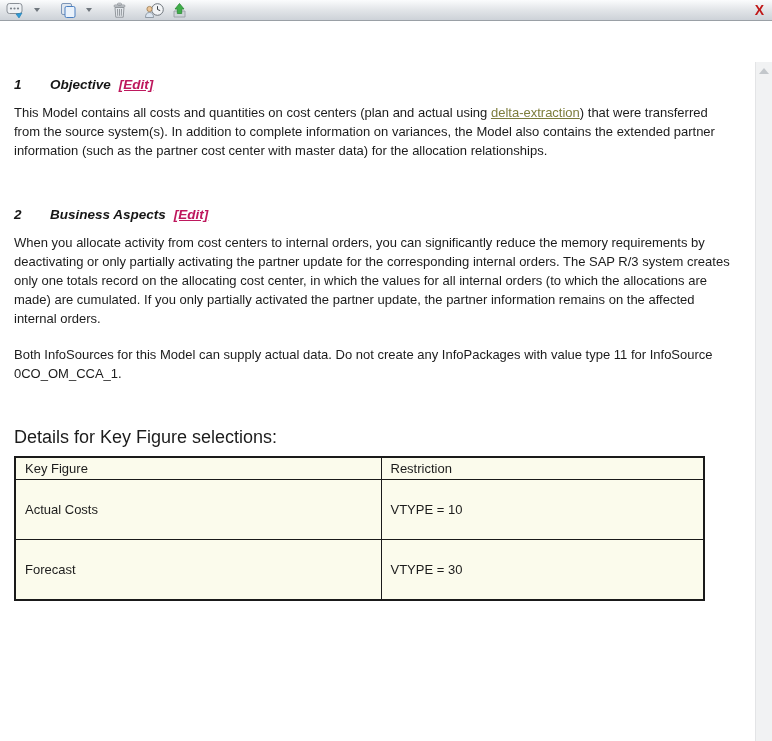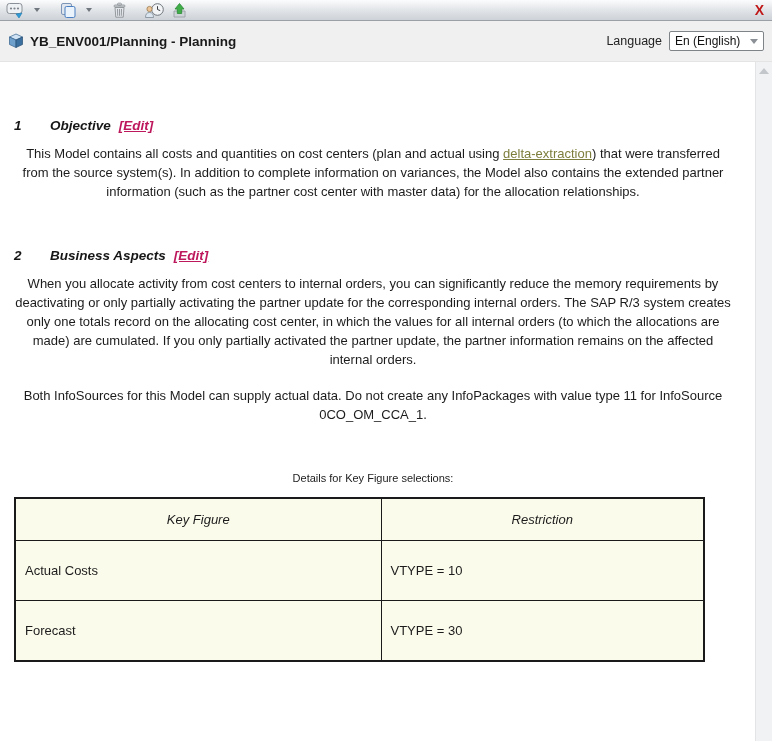--- a/index.html
+++ b/index.html
@@ -51,38 +51,38 @@
   }
   .scroll-up { height: 17px; display: flex; align-items: center; justify-content: center; }
   .scroll-up .tri { width: 0; height: 0; border-left: 5px solid transparent; border-right: 5px solid transparent; border-bottom: 6px solid #c3c7cb; }
 
   
   .content { padding: 56px 40px 0 14px; }
   .section-heading { display: flex; align-items: baseline; font-size: 13.5px; font-weight: bold; font-style: italic; color: #161616; margin: 0 0 11px 0; }
   .sec-num { width: 36px; flex: 0 0 36px; }
   .sec-title { margin-right: 8px; }
   .edit-link { color: #be185d; text-decoration: underline; cursor: pointer; }
-  .para { font-size: 13px; line-height: 19px; margin: 0 0 10px 0; color: #1c1c1c; max-width: 722px; text-align: center; }
+  .para { font-size: 13px; line-height: 19px; margin: 0 0 10px 0; color: #1c1c1c; max-width: 722px; }
   .body-link { color: #7d7d3c; text-decoration: underline; cursor: pointer; }
   .section-2 { margin-top: 47px; }
 
   .warning-block { margin-top: 17px; }
   .warning-title-row { display: flex; align-items: flex-end; gap: 6px; }
   .warning-title { font-size: 13.5px; font-weight: bold; color: #111; }
   .warning-body { margin-top: 7px; }
 
-  .details-label { margin-top: 45px; margin-bottom: 0; font-size: 11px; }
+  .details-label { margin-top: 45px; margin-bottom: 0; font-size: 18px; }
 
   table.kf-table { border-collapse: collapse; margin-top: 9px; width: 691px; border: 2px solid #1a1a1a; }
   .kf-table th, .kf-table td {
     border: 1px solid #1a1a1a; background: #fbfbec;
     font-size: 13px; text-align: left; font-weight: normal;
     padding: 22px 9px;
   }
-  .kf-table th { font-style: italic; padding: 13px 9px; text-align: center; }
+  .kf-table th { padding: 3px 9px; }
   .kf-table .col-key { width: 366px; }
 
   svg { display: block; }
 </style>
 </head>
 <body>
 
 <div class="window">
 
   <div class="toolbar">
@@ -143,39 +143,20 @@
           <path d="M3 9 H14 V15 H3 Z" fill="#cfd4d9" stroke="#9aa0a6" stroke-width="0.9"></path>
           <path d="M8.5 1.5 L13 7 H10.7 V11.5 H6.3 V7 H4 Z" fill="#3fae49" stroke="#2c8a36" stroke-width="0.8"></path>
         </svg>
       </span>
     </div>
     <div class="close-btn">
       <span>X</span>
     </div>
   </div>
 
-  <div class="header">
-    <div class="title-wrap">
-      <span>
-        <svg width="16" height="16" viewBox="0 0 16 16">
-          <polygon points="8,1 14.5,4 8,7 1.5,4" fill="#cfe3f5" stroke="#35618c" stroke-width="0.7"></polygon>
-          <polygon points="1.5,4 8,7 8,14.5 1.5,11.5" fill="#6fa0cc" stroke="#35618c" stroke-width="0.7"></polygon>
-          <polygon points="14.5,4 8,7 8,14.5 14.5,11.5" fill="#3a6f9f" stroke="#2a4f73" stroke-width="0.7"></polygon>
-        </svg>
-      </span>
-      <span class="page-title">YB_ENV001/Planning - Planning</span>
-    </div>
-    <div class="lang-group">
-      <span class="lang-label">Language</span>
-      <div class="combo">
-        <span>En (English)</span>
-        <span class="combo-arrow"></span>
-      </div>
-    </div>
-  </div>
 
   <div class="content">
 
     <div>
       <div class="section-heading">
         <span class="sec-num">1</span>
         <span class="sec-title">Objective</span>
         <span class="edit-link">[Edit]</span>
       </div>
       <p class="para"><span>This Model contains all costs and quantities on cost centers (plan and actual using </span><span class="body-link">delta-extraction</span><span>) that were transferred from the source system(s). In addition to complete information on variances, the Model also contains the extended partner information (such as the partner cost center with master data) for the allocation relationships.</span></p>

